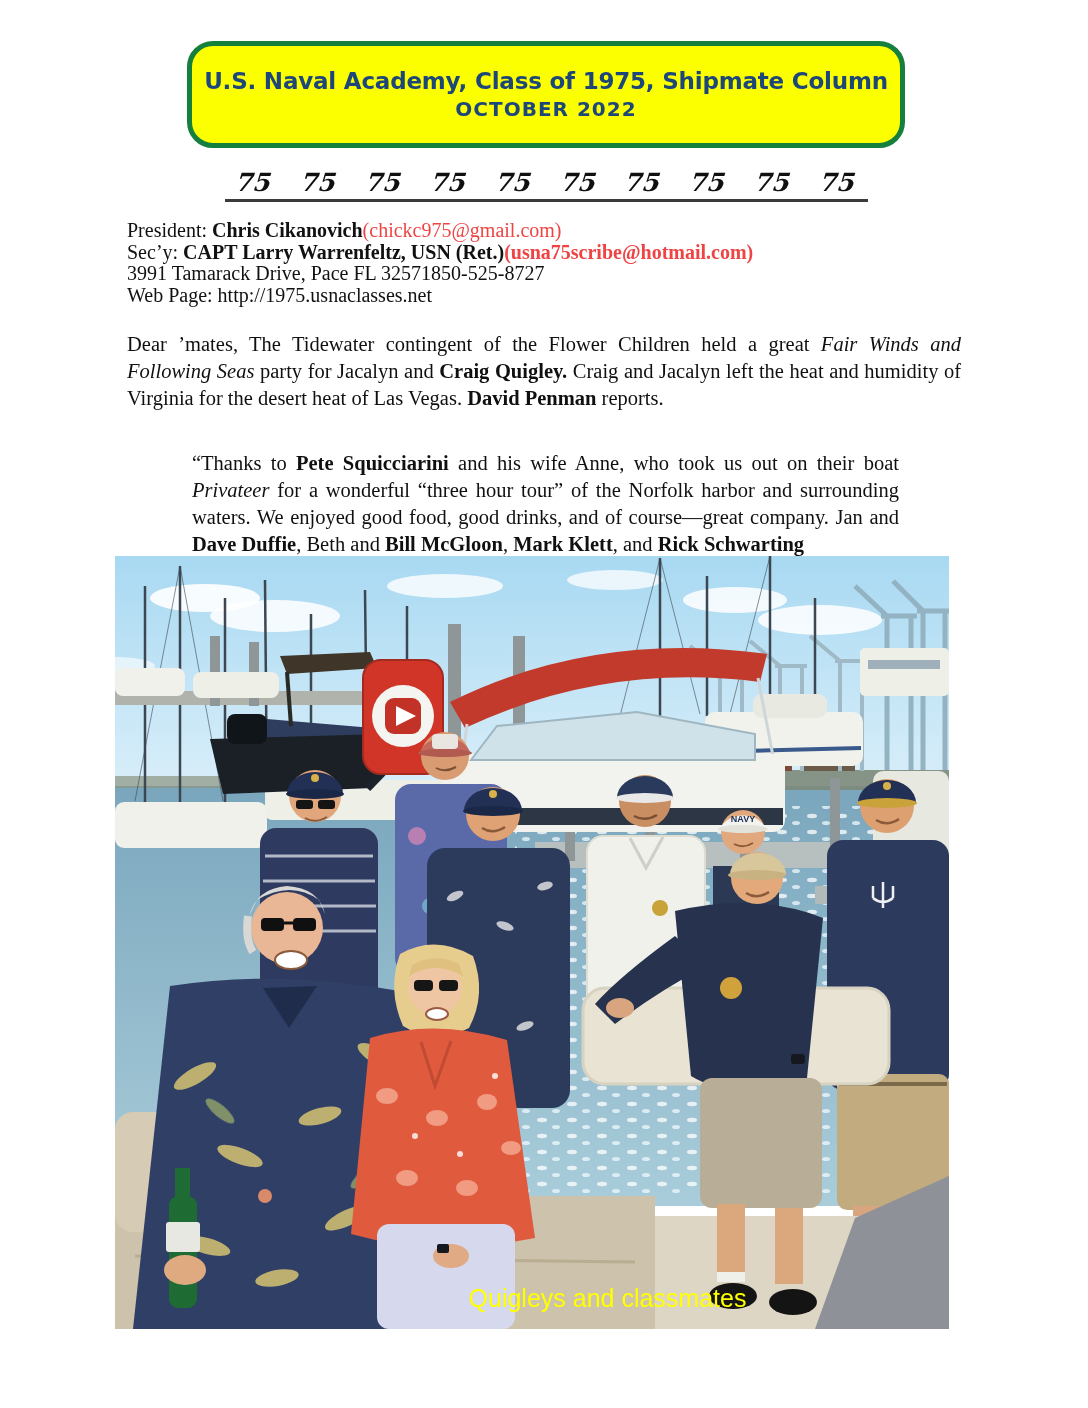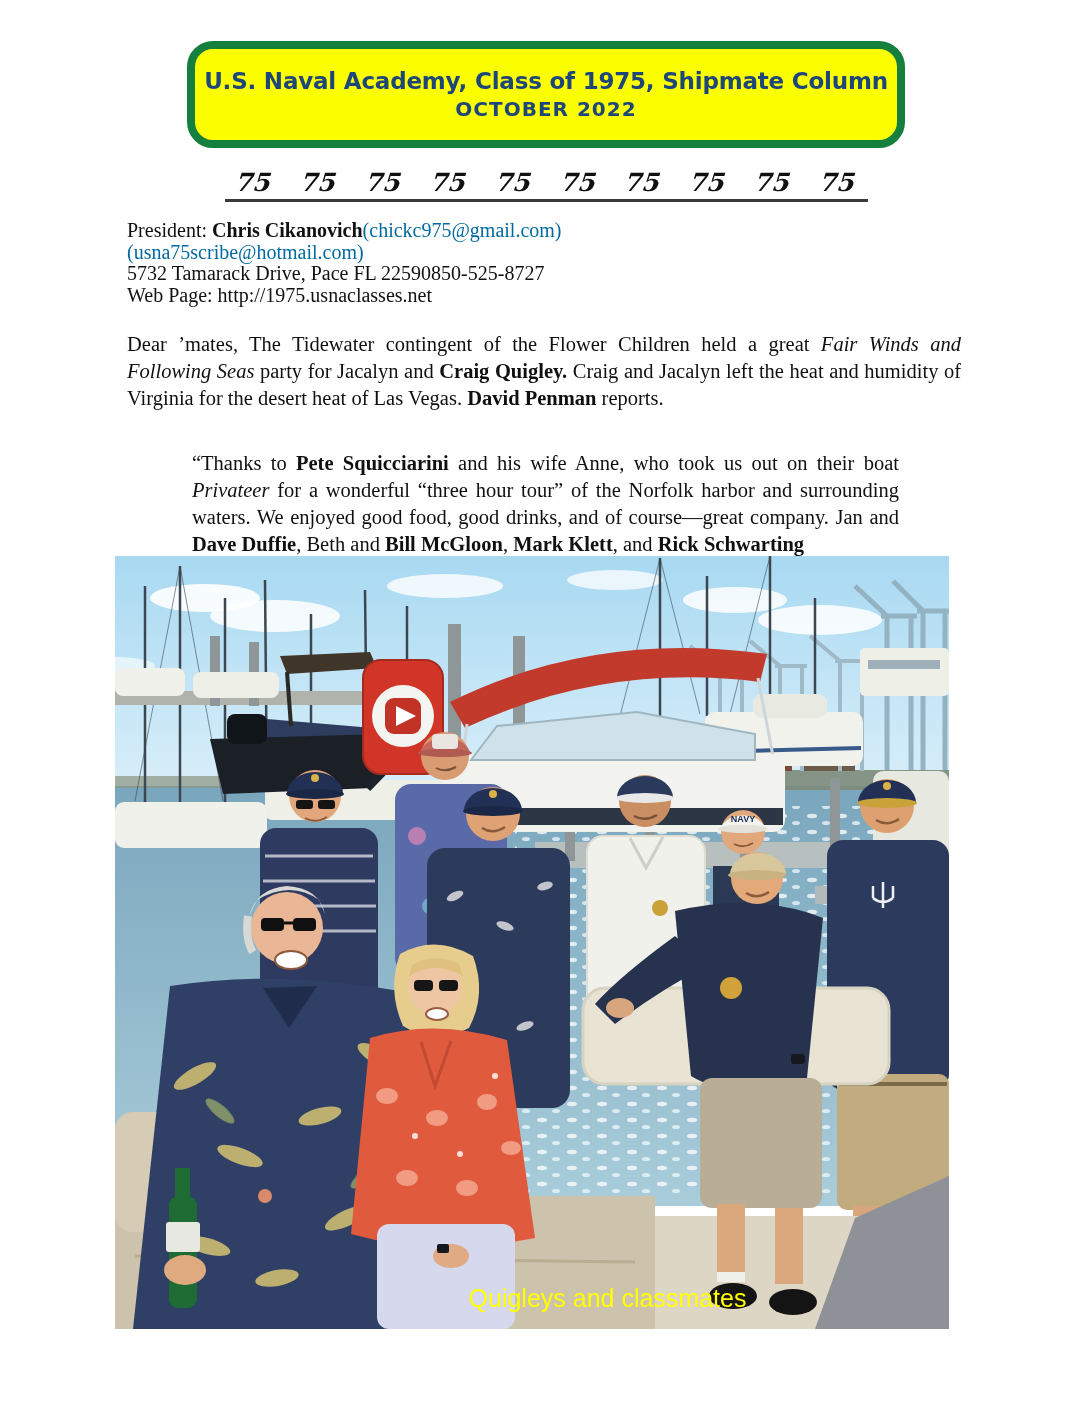--- a/index.html
+++ b/index.html
@@ -1,38 +1,38 @@
 <!DOCTYPE html>
 <html><head>
 <meta charset="utf-8">
 <style>
   html,body{margin:0;padding:0;background:#ffffff;}
   .page{position:relative;width:1088px;height:1408px;background:#ffffff;overflow:hidden;
         font-family:"Liberation Serif", serif;color:#111;}
 
   
   .banner{position:absolute;left:187px;top:41px;width:718px;height:107px;box-sizing:border-box;
-          background:#fcff00;border:8px solid #15803d;border-radius:26px;
+          background:#fcff00;border:5px solid #15803d;border-radius:26px;
           display:flex;flex-direction:column;align-items:center;justify-content:center;gap:3px;}
   .banner .bl{font-family:"DejaVu Sans", sans-serif;font-weight:bold;font-size:23px;
               color:#1d4778;letter-spacing:-0.2px;white-space:nowrap;}
   .banner .bl2{font-size:20px;letter-spacing:1px;}
 
   
   .logo-row{position:absolute;left:225px;top:169px;width:643px;height:33px;box-sizing:border-box;
             border-bottom:3px solid #3b3b3b;display:flex;justify-content:space-between;
             align-items:flex-end;padding:0 12px 2px 12px;}
   .seventyfive{font-family:"DejaVu Serif", serif;font-weight:bold;font-style:italic;
                font-size:25px;color:#101010;transform:skewX(-6deg);}
 
   
   .contact{position:absolute;left:127px;top:220px;width:834px;font-size:20px;line-height:21.5px;}
   .crow{display:flex;}
   .crow .b{font-weight:bold;}
-  .link{color:#0369a1;}
+  .link{color:#ef4444;}
   .center-row{text-align:left;}
 
   
   .para{position:absolute;font-size:20.5px;line-height:27px;text-align:justify;color:#101010;}
   .para1{left:127px;top:331px;width:834px;}
   .quote{left:192px;top:450px;width:707px;}
 
   
   .photo{position:absolute;left:115px;top:556px;width:985px;height:773px;overflow:hidden;}
   .photo svg{display:block;}
@@ -61,24 +61,25 @@
     <span class="seventyfive">75</span>
     <span class="seventyfive">75</span>
   </div>
 
   <div class="contact">
     <div class="crow">
       <span><span>President: </span><span class="b">Chris Cikanovich</span></span>
       <span class="link">(chickc975@gmail.com)</span>
     </div>
     <div class="crow">
-      <span class="link" style="font-weight:normal">(usna75scribe@hotmail.com)</span>
+      <span><span>Sec’y: </span><span class="b">CAPT Larry Warrenfeltz, USN (Ret.)</span></span>
+      <span class="link" style="font-weight:bold">(usna75scribe@hotmail.com)</span>
     </div>
     <div class="crow">
-      <span>5732 Tamarack Drive, Pace FL  22590</span>
+      <span>3991 Tamarack Drive, Pace FL  32571</span>
       <span>850-525-8727</span>
     </div>
     <div class="center-row">Web Page: http://1975.usnaclasses.net</div>
   </div>
 
   <div class="para para1"><span>Dear ’mates, The Tidewater contingent of the Flower Children held a great </span><span style="font-style: italic;">Fair Winds and Following Seas</span><span> party for Jacalyn and </span><span style="font-weight: bold;">Craig Quigley.</span><span> Craig and Jacalyn left the heat and humidity of Virginia for the desert heat of Las Vegas. </span><span style="font-weight: bold;">David Penman</span><span> reports.</span></div>
 
   <div class="para quote"><span>“Thanks to </span><span style="font-weight: bold;">Pete Squicciarini</span><span> and his wife Anne, who took us out on their boat </span><span style="font-style: italic;">Privateer</span><span> for a wonderful “three hour tour” of the Norfolk harbor and surrounding waters. We enjoyed good food, good drinks, and of course—great company. Jan and </span><span style="font-weight: bold;">Dave Duffie</span><span>, Beth and </span><span style="font-weight: bold;">Bill McGloon</span><span>, </span><span style="font-weight: bold;">Mark Klett</span><span>, and </span><span style="font-weight: bold;">Rick Schwarting</span></div>
 
   <div class="photo">

